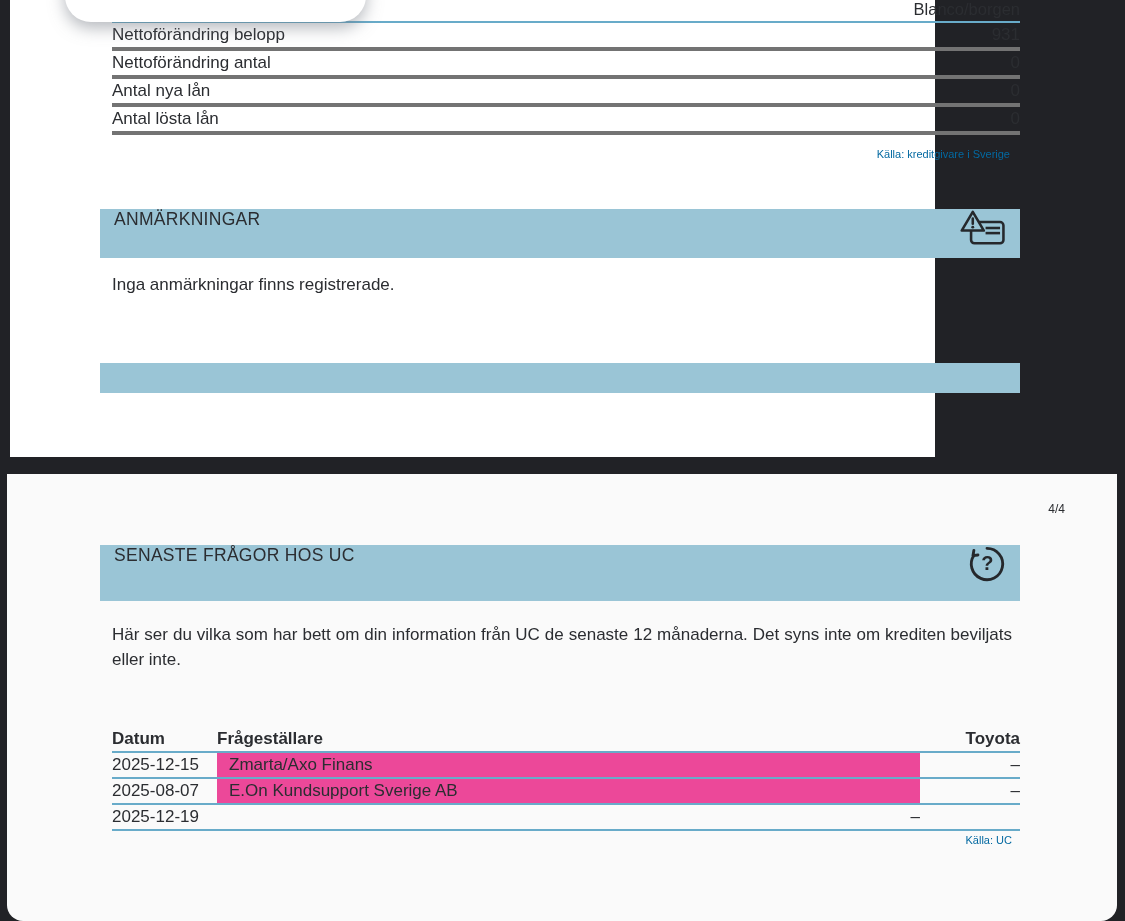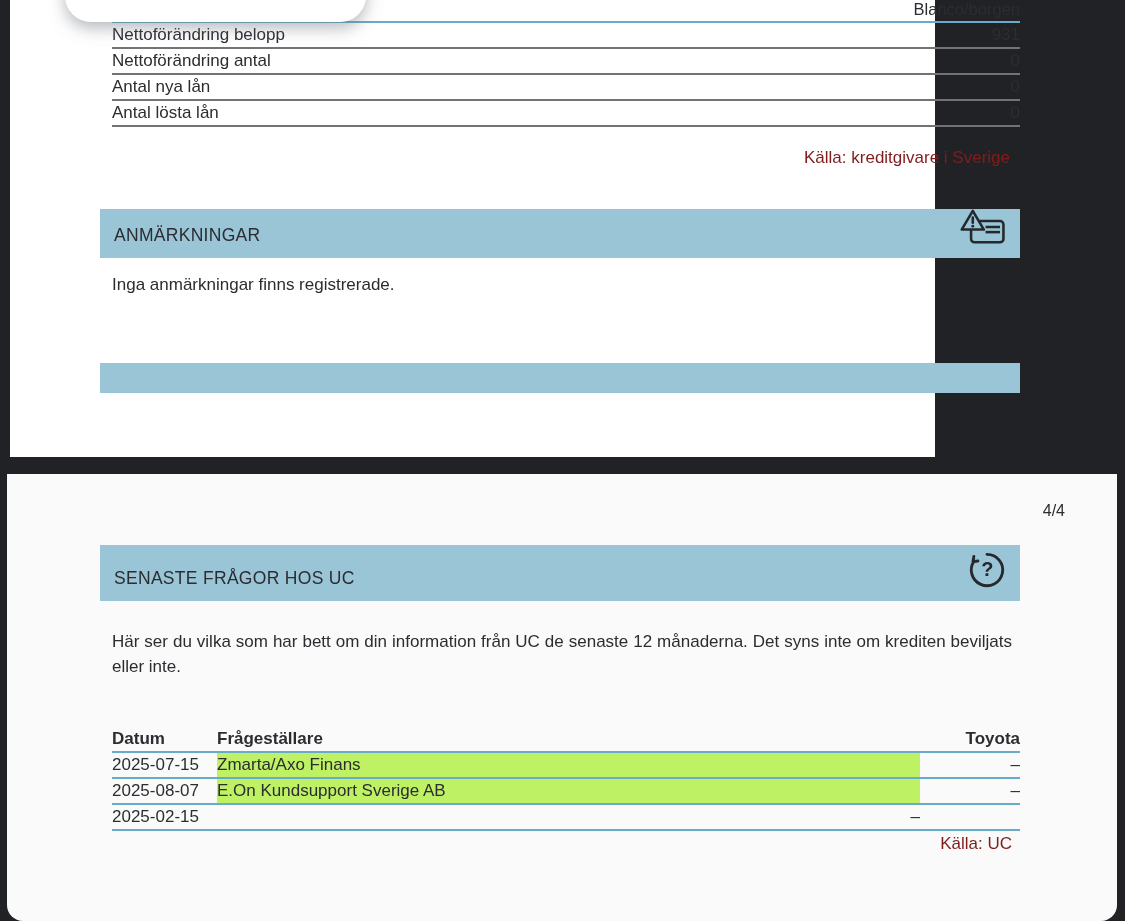--- a/index.html
+++ b/index.html
@@ -19,49 +19,49 @@
     background:#ffffff;border-radius:0 0 26px 26px;
     box-shadow:0 6px 16px rgba(110,115,125,.5);
     z-index:5;
   }
 
   
   .lt{position:absolute;left:102px;top:0;width:908px;font-size:17px;}
   .lt-head{height:21px;display:flex;justify-content:flex-end;align-items:flex-start;
     border-bottom:2px solid #68abc9;font-size:16.5px;}
   .lt-row{height:24px;display:flex;justify-content:space-between;align-items:center;
-    border-bottom:2px solid #737373;}
-  .source{position:absolute;font-size:17px;text-align:right;color:#7f1d1d;}
+    border-bottom:4px solid #737373;}
+  .source{position:absolute;font-size:11px;text-align:right;color:#0369a1;}
   .src1{left:102px;top:148px;width:898px;}
   .src2{left:102px;top:304px;width:898px;}
 
   .section-bar{
-    position:absolute;background:#9ac5d6;display:flex;align-items:flex-end;
-    padding:12px 14px;box-sizing:border-box;font-size:17.5px;letter-spacing:.3px;
+    position:absolute;background:#9ac5d6;display:flex;align-items:flex-start;
+    padding:0 14px;box-sizing:border-box;font-size:17.5px;letter-spacing:.3px;
     justify-content:space-between;
   }
   .bar-anm{left:90px;top:209px;width:920px;height:49px;}
   .bar-empty{left:90px;top:363px;width:920px;height:30px;}
   .bar-fragor{left:93px;top:71px;width:920px;height:56px;}
 
   .body-text{position:absolute;left:102px;top:275px;font-size:17px;}
 
   
-  .page-num{position:absolute;right:52px;top:28px;font-size:16px;}
-  .intro{position:absolute;left:105px;top:155px;width:900px;font-size:17px;
+  .page-num{position:absolute;right:52px;top:28px;font-size:12px;}
+  .intro{position:absolute;left:105px;top:148px;width:900px;font-size:17px;
     line-height:25px;text-align:justify;margin:0;}
   .summary{position:absolute;left:105px;top:208px;font-size:17px;margin:0;}
 
   .qt{position:absolute;left:105px;top:255px;width:908px;font-size:17px;}
   .qt-head{display:grid;grid-template-columns:105px 1fr 100px;height:22px;
     font-weight:bold;border-bottom:2px solid #68abc9;align-items:flex-start;}
   .qt-head .col-belopp{text-align:right;}
   .qt-row{display:grid;grid-template-columns:105px 1fr 100px;height:24px;
     border-bottom:2px solid #68abc9;align-items:center;}
-  .qt-row .cell-mid{background:#bef264;height:100%;display:flex;align-items:center;}
+  .qt-row .cell-mid{background:#ec4899;height:100%;display:flex;align-items:center;padding-left:12px;}
   .qt-row .cell-right{text-align:right;}
   .src3{left:105px;top:360px;width:908px;padding-right:8px;box-sizing:border-box;}
 
   .icon-btn{display:flex;align-items:center;justify-content:center;}
 </style>
 </head>
 <body>
 
 <section class="page page1">
 
@@ -128,29 +128,29 @@
   <p class="intro">Här ser du vilka som har bett om din information från UC de senaste 12 månaderna. Det syns inte om krediten beviljats eller inte.</p>
 
 
   <div class="qt">
     <div class="qt-head">
       <span>Datum</span>
       <span>Frågeställare</span>
       <span class="col-belopp">Toyota</span>
     </div>
     <div class="qt-row">
-      <span>2025-07-15</span>
+      <span>2025-12-15</span>
       <span class="cell-mid">Zmarta/Axo Finans</span>
       <span class="cell-right">–</span>
     </div>
     <div class="qt-row">
       <span>2025-08-07</span>
       <span class="cell-mid">E.On Kundsupport Sverige AB</span>
       <span class="cell-right">–</span>
     </div>
     <div class="qt-row">
-      <span>2025-02-15</span>
+      <span>2025-12-19</span>
       <span class="cell-right">–</span>
     </div>
   </div>
 
   <div class="source src3">Källa: UC</div>
 </section>
 
 </body></html>

